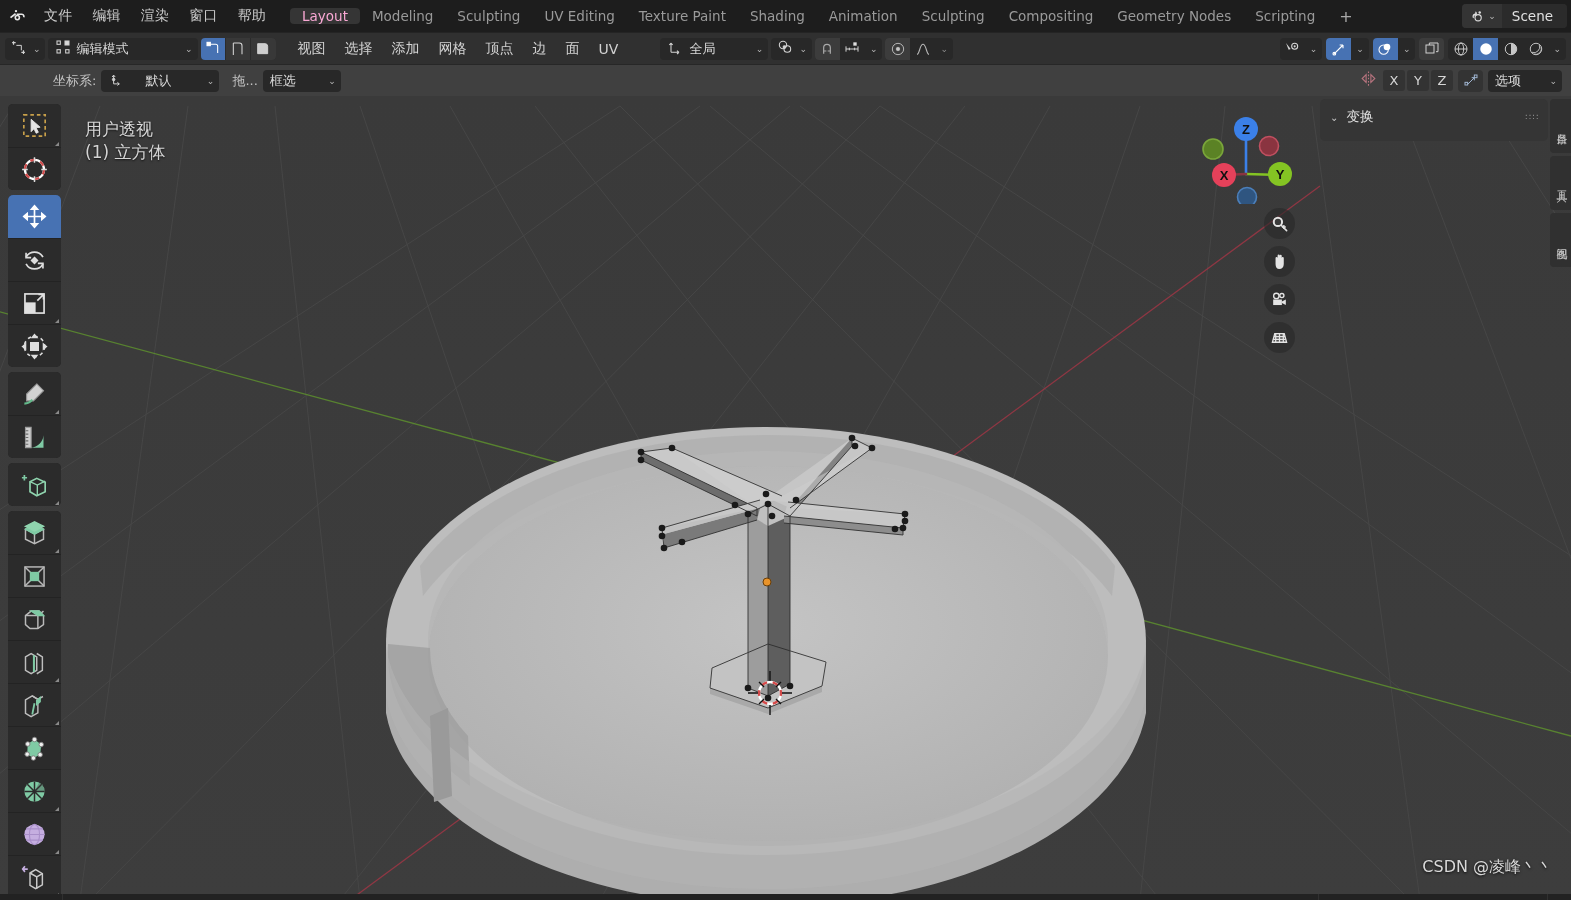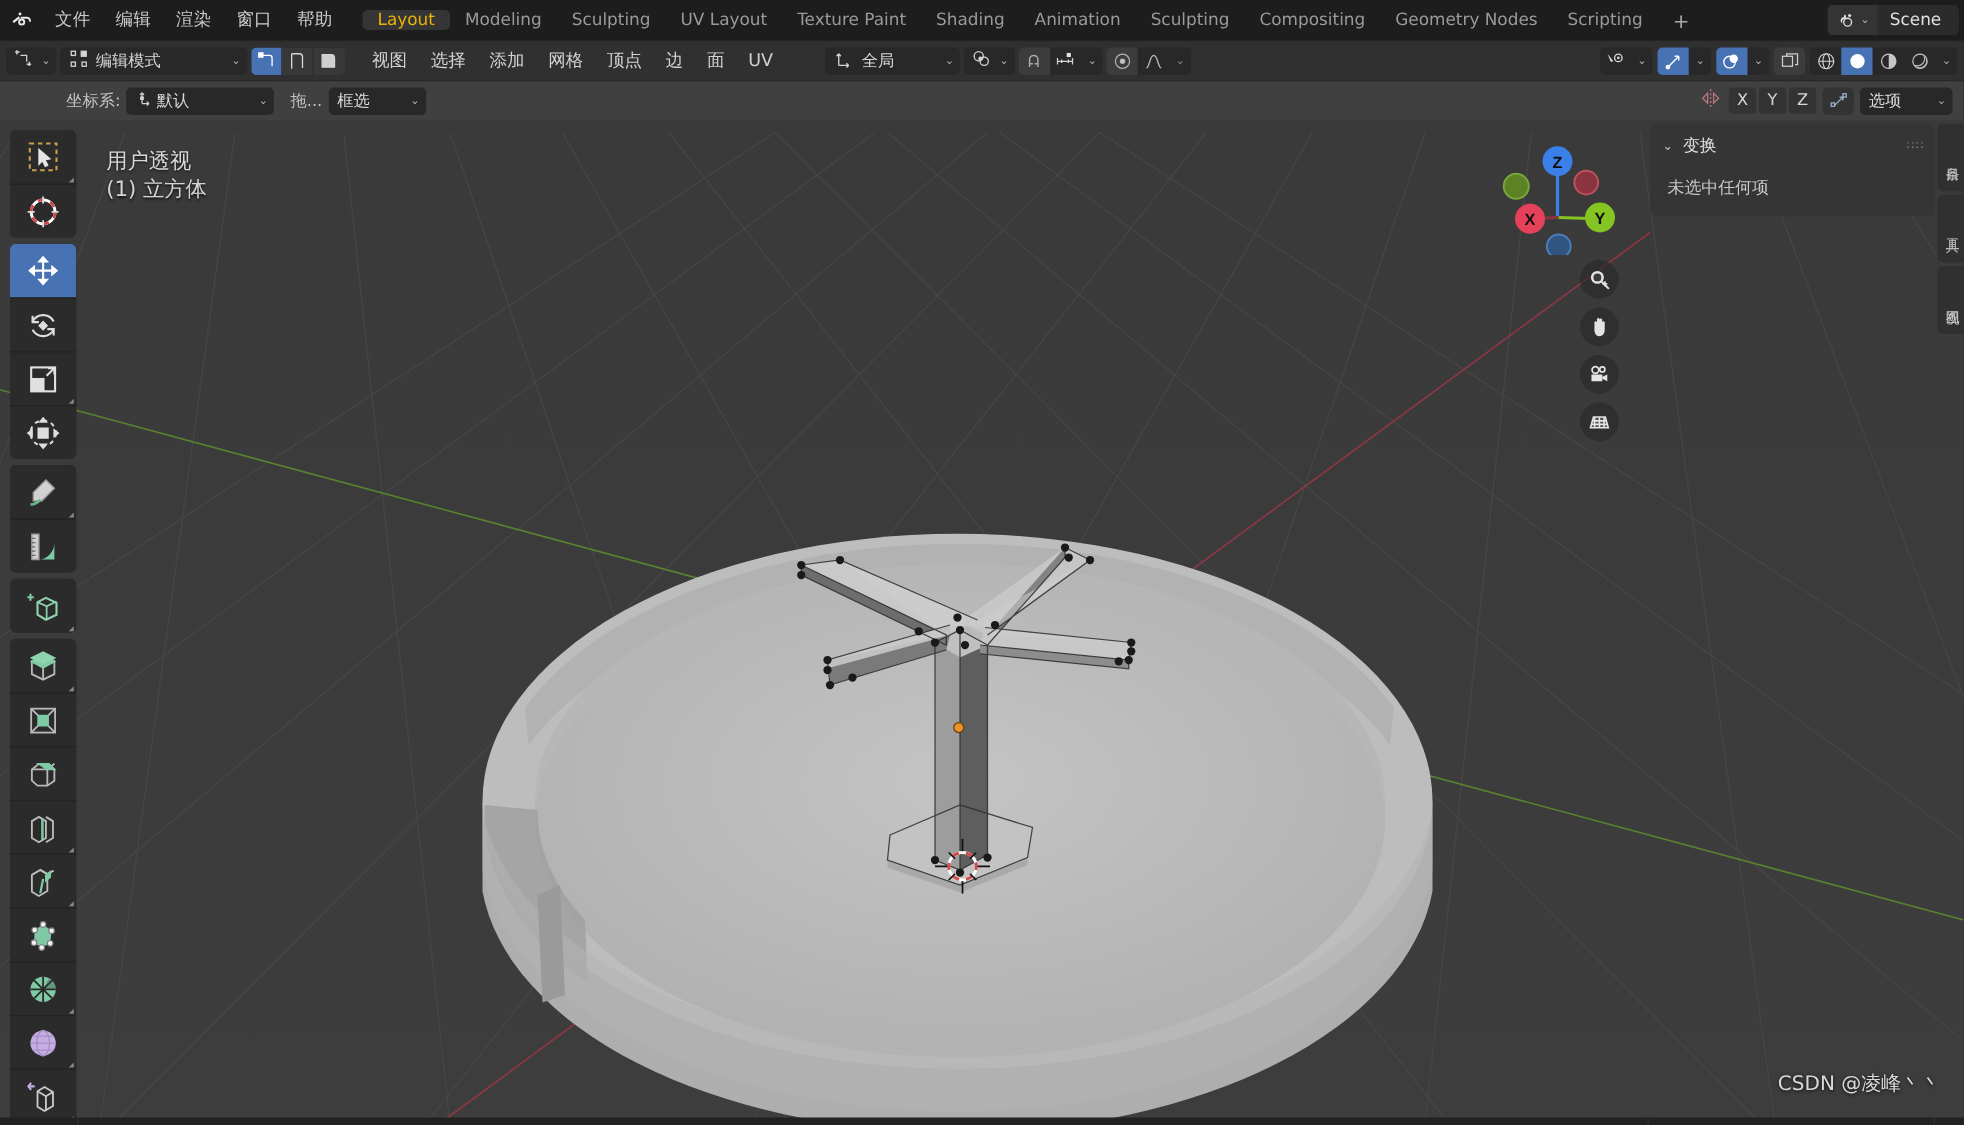--- a/index.html
+++ b/index.html
@@ -10,21 +10,21 @@
   #topbar { height:32px; background:#1d1d1d; display:flex; align-items:center;
     position:relative; }
   .blender-logo { width:34px; display:flex; align-items:center; justify-content:center; }
   .blender-logo svg { width:19px; height:19px; }
   .menu-item { display:flex; align-items:center; padding:0 11px; color:#cacaca;
     font-size:13.5px; letter-spacing:.2px; }
   .menu-item.cn { font-size:14px; padding:0 10px; }
   .ws-strip { display:flex; align-items:stretch; margin-left:14px; }
   .ws-tab { display:flex; align-items:center; padding:0 12px; color:#9a9a9a;
     font-size:13.5px; }
-  .ws-tab.active { background:#353535; color:#eab308; border-radius:4px;
+  .ws-tab.active { background:#353535; color:#f9a8d4; border-radius:4px;
     margin:2px 0; }
   .ws-plus { display:flex; align-items:center; padding:0 12px; color:#a8a8a8;
     font-size:16px; }
   .topbar-right { margin-left:auto; display:flex; align-items:center;
     padding-right:4px; }
   .scene-box { display:flex; align-items:center; height:24px; background:#2b2b2b;
     border-radius:4px; overflow:hidden; }
   .scene-icon { display:flex; align-items:center; gap:3px; padding:0 6px 0 8px;
     height:100%; background:#343434; }
   .scene-icon svg { width:15px; height:15px; }
@@ -61,21 +61,21 @@
   .grp .gi.on { background:#4772b3; }
   .grp .gi.on:first-child { border-radius:4px 0 0 4px; }
   .grp .gi svg { width:16px; height:16px; }
   .grp .car { padding:0 5px; }
 
   
   #toolsettings { height:32px; background:#404040; display:flex; align-items:center;
     gap:5px; padding:0 5px; border-top:1px solid #272727; }
   .ts-label { color:#c3c3c3; font-size:13px; }
   .ts-dd { height:22px; display:flex; align-items:center; background:#282828;
-    border-radius:4px; padding:0 5px 0 7px; gap:2px; color:#dcdcdc; font-size:13px; }
+    border-radius:4px; padding:0 5px 0 7px; gap:22px; color:#dcdcdc; font-size:13px; }
   .mirror-grp { display:flex; height:21px; gap:2px; align-items:center; }
   .mirror-btn { width:22px; height:21px; display:flex; align-items:center;
     justify-content:center; background:#333333; border-radius:3px; color:#d6d6d6;
     font-size:13px; }
 
   
   #viewport { position:absolute; left:0; top:96px; width:1571px; height:804px;
     background:#3b3b3b; overflow:hidden; }
   #gridsvg { position:absolute; inset:0; }
 
@@ -149,21 +149,21 @@
   <div class="menu-item cn">文件</div>
   <div class="menu-item cn">编辑</div>
   <div class="menu-item cn">渲染</div>
   <div class="menu-item cn">窗口</div>
   <div class="menu-item cn">帮助</div>
 
   <div class="ws-strip">
     <div class="ws-tab active">Layout</div>
     <div class="ws-tab">Modeling</div>
     <div class="ws-tab">Sculpting</div>
-    <div class="ws-tab">UV Layout</div>
+    <div class="ws-tab">UV Editing</div>
     <div class="ws-tab">Texture Paint</div>
     <div class="ws-tab">Shading</div>
     <div class="ws-tab">Animation</div>
     <div class="ws-tab">Sculpting</div>
     <div class="ws-tab">Compositing</div>
     <div class="ws-tab">Geometry Nodes</div>
     <div class="ws-tab">Scripting</div>
     <div class="ws-plus">+</div>
   </div>
 
@@ -753,21 +753,20 @@
     </svg>
   </div>
 </div>
 
 <div id="npanel">
   <div class="np-head">
     <span class="tri">⌄</span>
     <span>变换</span>
     <span class="np-grip">∷∷</span>
   </div>
-  <div class="np-body">未选中任何项</div>
 </div>
 
 <div id="rtabs">
   <div class="rtab">
     <span>条目</span>
   </div>
   <div class="rtab">
     <span>工具</span>
   </div>
   <div class="rtab">

